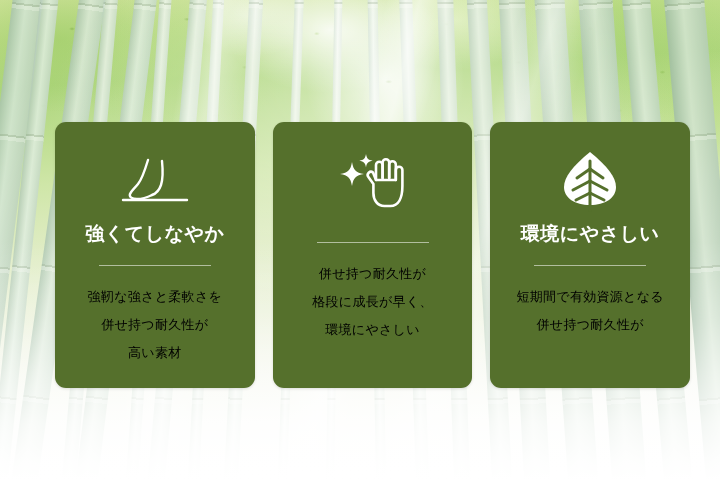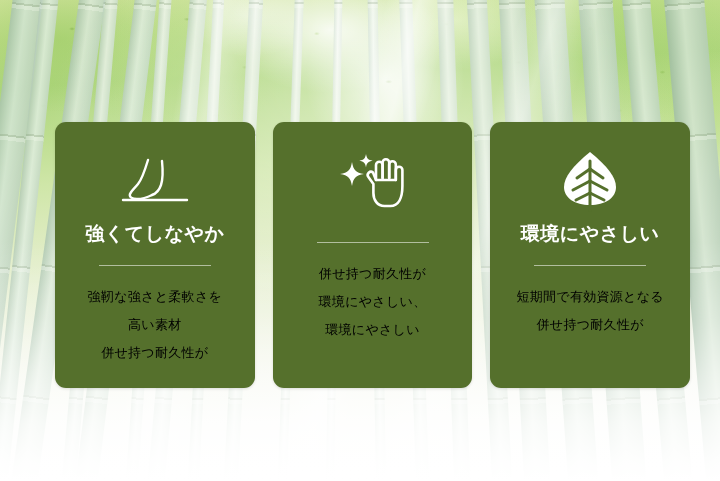--- a/index.html
+++ b/index.html
@@ -210,22 +210,22 @@
         <svg width="74" height="56" viewBox="0 0 74 56" fill="none" stroke="#ffffff" stroke-width="2.4" stroke-linecap="round" stroke-linejoin="round">
           <path d="M30 7 C27 17 24 26 20 31 C16 36 13 38 12 41 C11 44 14 46 19 46 C25 46 30 44 34 42"></path>
           <path d="M44 8 C45 18 45 26 43 32 C41 38 37 41 34 42"></path>
           <line x1="5" y1="47" x2="69" y2="47"></line>
         </svg>
       </div>
       <div class="card-title">強くてしなやか</div>
       <div class="card-divider"></div>
       <div class="card-body">
         <span>強靭な強さと柔軟さを</span>
+        <span>併せ持つ耐久性が</span>
         <span>高い素材</span>
-        <span>併せ持つ耐久性が</span>
       </div>
     </div>
 
     <div class="card">
       <div class="card-icon">
         <svg width="76" height="58" viewBox="0 0 76 58" fill="none">
 
           <path d="M17 10 C18.4 18.2 20.8 20.6 29 22 C20.8 23.4 18.4 25.8 17 34 C15.6 25.8 13.2 23.4 5 22 C13.2 20.6 15.6 18.2 17 10 Z" fill="#ffffff"></path>
           <path d="M31 2 C31.8 6.6 33.1 7.9 37.7 8.7 C33.1 9.5 31.8 10.8 31 15.4 C30.2 10.8 28.9 9.5 24.3 8.7 C28.9 7.9 30.2 6.6 31 2 Z" fill="#ffffff"></path>
 
@@ -235,21 +235,21 @@
             <path d="M54.2 26 L54.2 12.5 a3.3 3.3 0 0 1 6.6 0 L60.8 28"></path>
             <path d="M60.8 28 L60.8 18 a3.3 3.3 0 0 1 6.6 0 L67.4 34
                      c0 12 -4 20 -12 20 l-6 0 c-7 0 -11 -6 -11 -13
                      l0 -9 -5 -7 a3.2 3.2 0 0 1 4.6 -4.4 L41 28 Z"></path>
           </g>
         </svg>
       </div>
       <div class="card-divider"></div>
       <div class="card-body">
         <span>併せ持つ耐久性が</span>
-        <span>環境にやさしい、</span>
+        <span>格段に成長が早く、</span>
         <span>環境にやさしい</span>
       </div>
     </div>
 
     <div class="card">
       <div class="card-icon">
         <svg width="60" height="62" viewBox="0 0 60 62">
           <path d="M30 2 C13 16 4 27 4 37 c0 11 11 18 26 18 c15 0 26 -7 26 -18 C56 27 47 16 30 2 Z" fill="#ffffff"></path>
           <g stroke="#55702c" stroke-width="3" stroke-linecap="round">
             <line x1="30" y1="11" x2="30" y2="60"></line>

